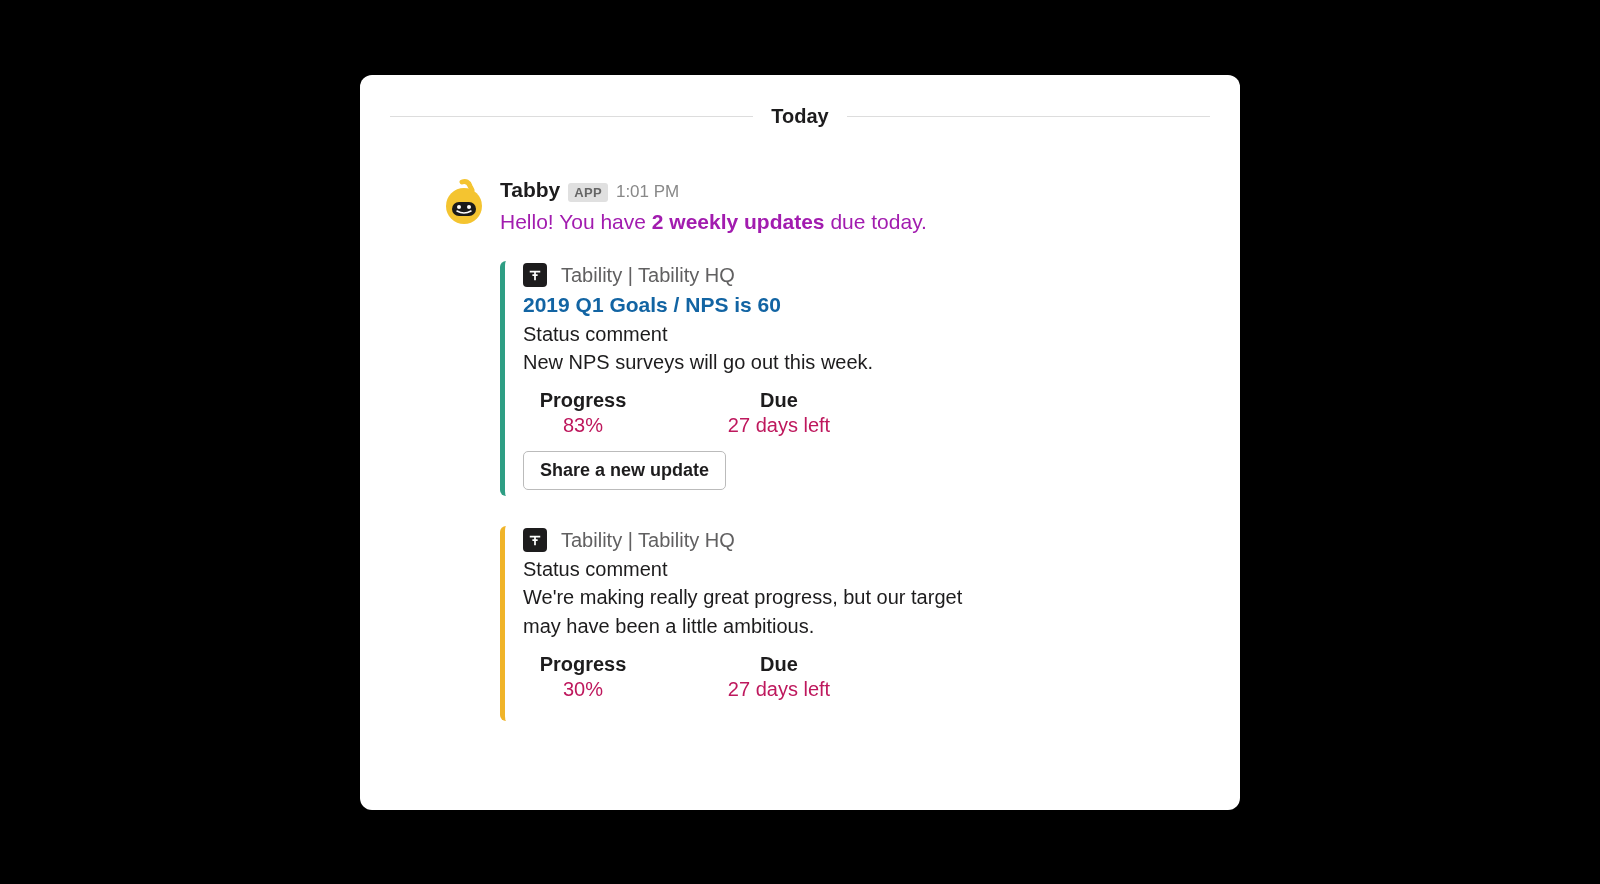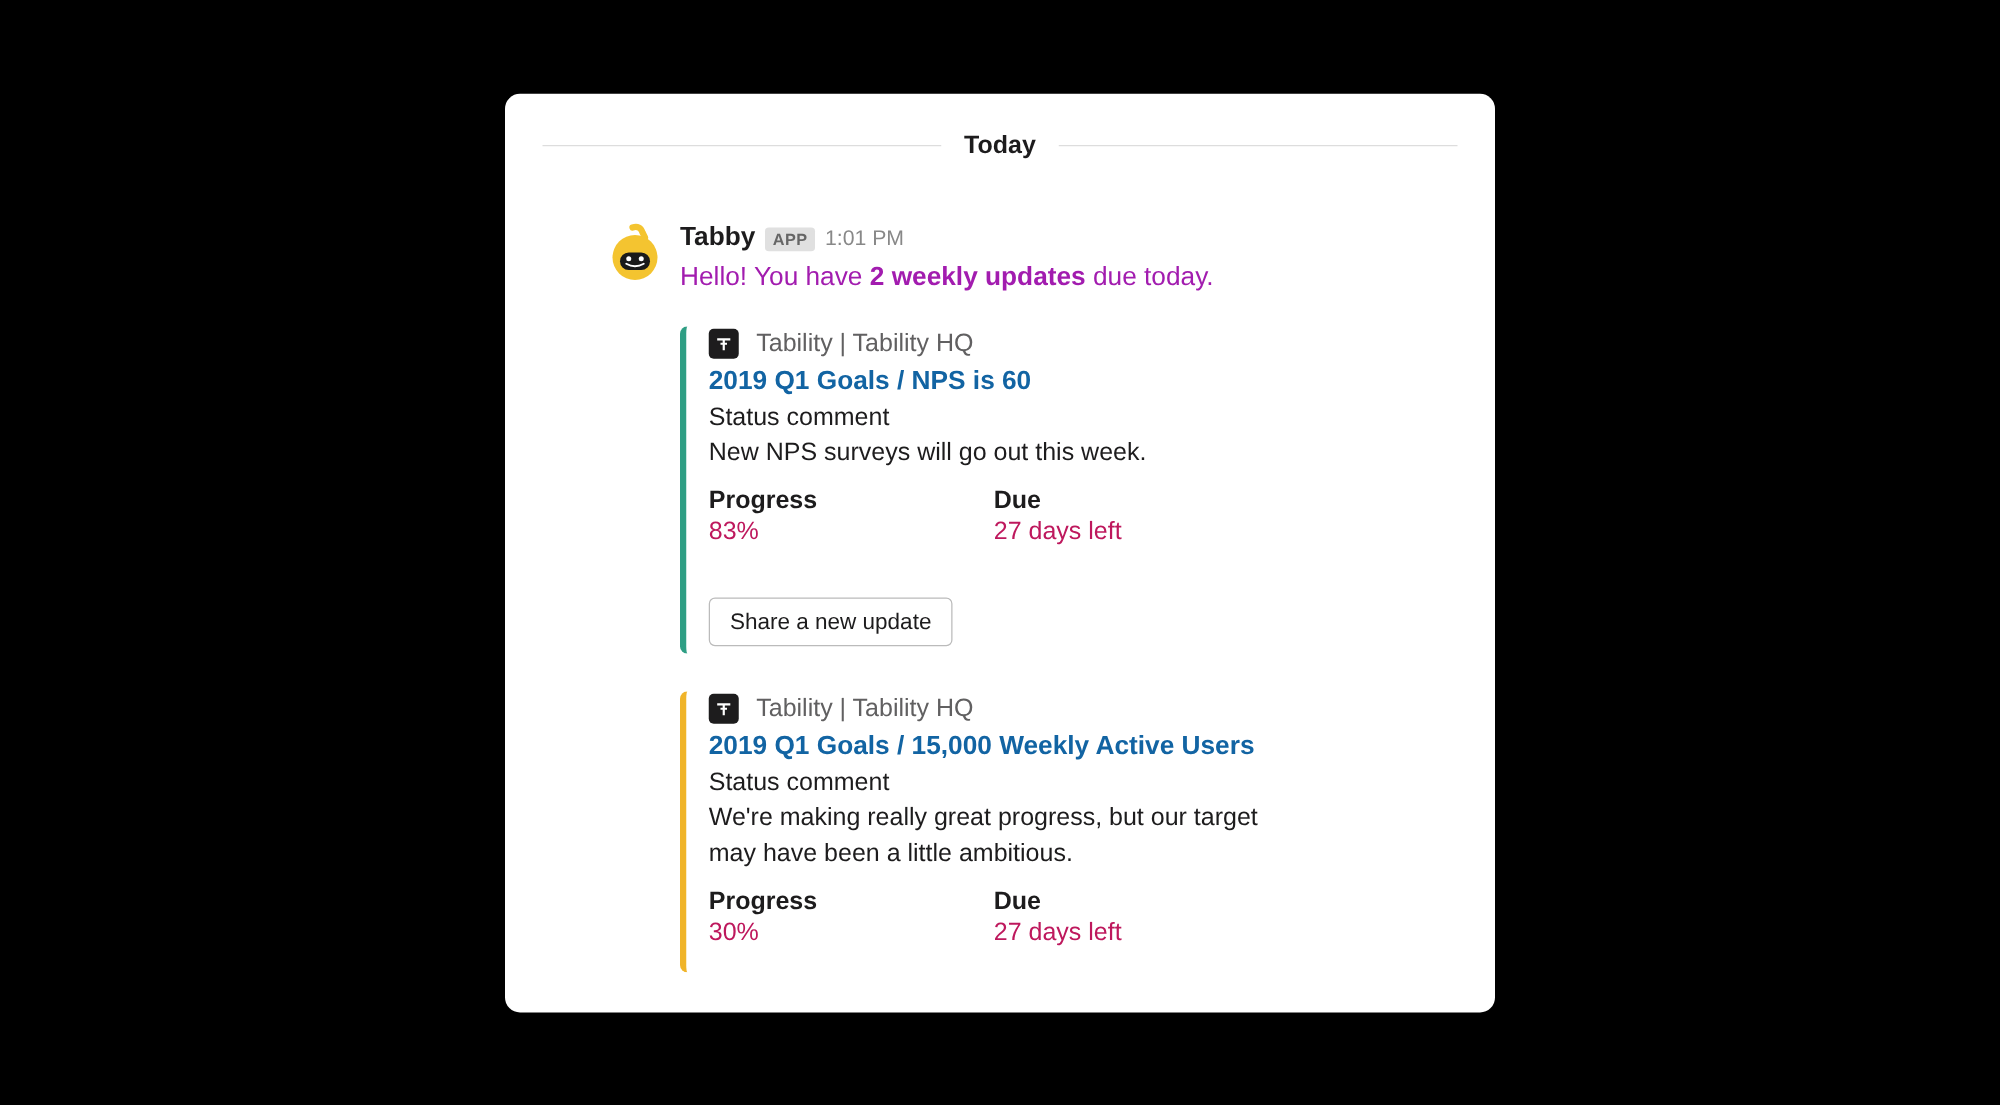--- a/index.html
+++ b/index.html
@@ -11,21 +11,21 @@
       background: #000;
       width: 1600px;
       height: 884px;
       display: flex;
       align-items: center;
       justify-content: center;
       font-family: -apple-system, BlinkMacSystemFont, "Segoe UI", Helvetica, Arial, sans-serif;
     }
     .card {
       background: #fff;
-      width: 792px;
+      width: 880px;
       height: 735px;
       border-radius: 12px;
       overflow: hidden;
       position: relative;
       padding: 30px 30px 0 30px;
     }
     .date-divider {
       display: flex;
       align-items: center;
       margin-bottom: 50px;
@@ -143,47 +143,47 @@
       margin-bottom: 2px;
     }
     .att-text {
       font-size: 20px;
       color: #1d1c1d;
       margin-bottom: 12px;
       line-height: 1.45;
     }
     .att-fields {
       display: flex;
-      gap: 108px;
+      gap: 76px;
       margin-bottom: 14px;
+      text-align: center;
     }
     .field {
       min-width: 120px;
     }
     .field-label {
       font-weight: 700;
       font-size: 20px;
       color: #1d1c1d;
       margin-bottom: 2px;
     }
     .field-value {
       font-size: 20px;
       color: #be185d;
     }
     .action-button {
       display: inline-block;
       border: 1px solid #bbb;
       border-radius: 5px;
       padding: 8px 16px;
       font-size: 18px;
-      font-weight: 400;
+      font-weight: 700;
       color: #1d1c1d;
       background: #fff;
       cursor: pointer;
-      margin-top: 27px;
     }
   </style>
 </head>
 <body>
 
 <div class="card">
 
   <div class="date-divider">
     <div class="line"></div>
     <div class="label">Today</div>
@@ -238,21 +238,20 @@
 
       <div class="attachment yellow">
         <div class="att-source">
           <div class="source-icon">
             <svg viewBox="0 0 16 16" width="14" height="14">
                 <path d="M2 4 h12 M8 4 v10 M5 8 h6" stroke="#fff" stroke-width="2" fill="none"></path>
               </svg>
           </div>
           <span class="source-text">Tability | Tability HQ</span>
         </div>
-        <div class="att-title">2019 Q1 Goals /  15,000 Weekly Active Users</div>
         <div class="att-label">Status comment</div>
         <div class="att-text" style="max-width:480px;">We're making really great progress, but our target may have been a little ambitious.</div>
         <div class="att-fields">
           <div class="field">
             <div class="field-label">Progress</div>
             <div class="field-value">30%</div>
           </div>
           <div class="field">
             <div class="field-label">Due</div>
             <div class="field-value">27 days left</div>

